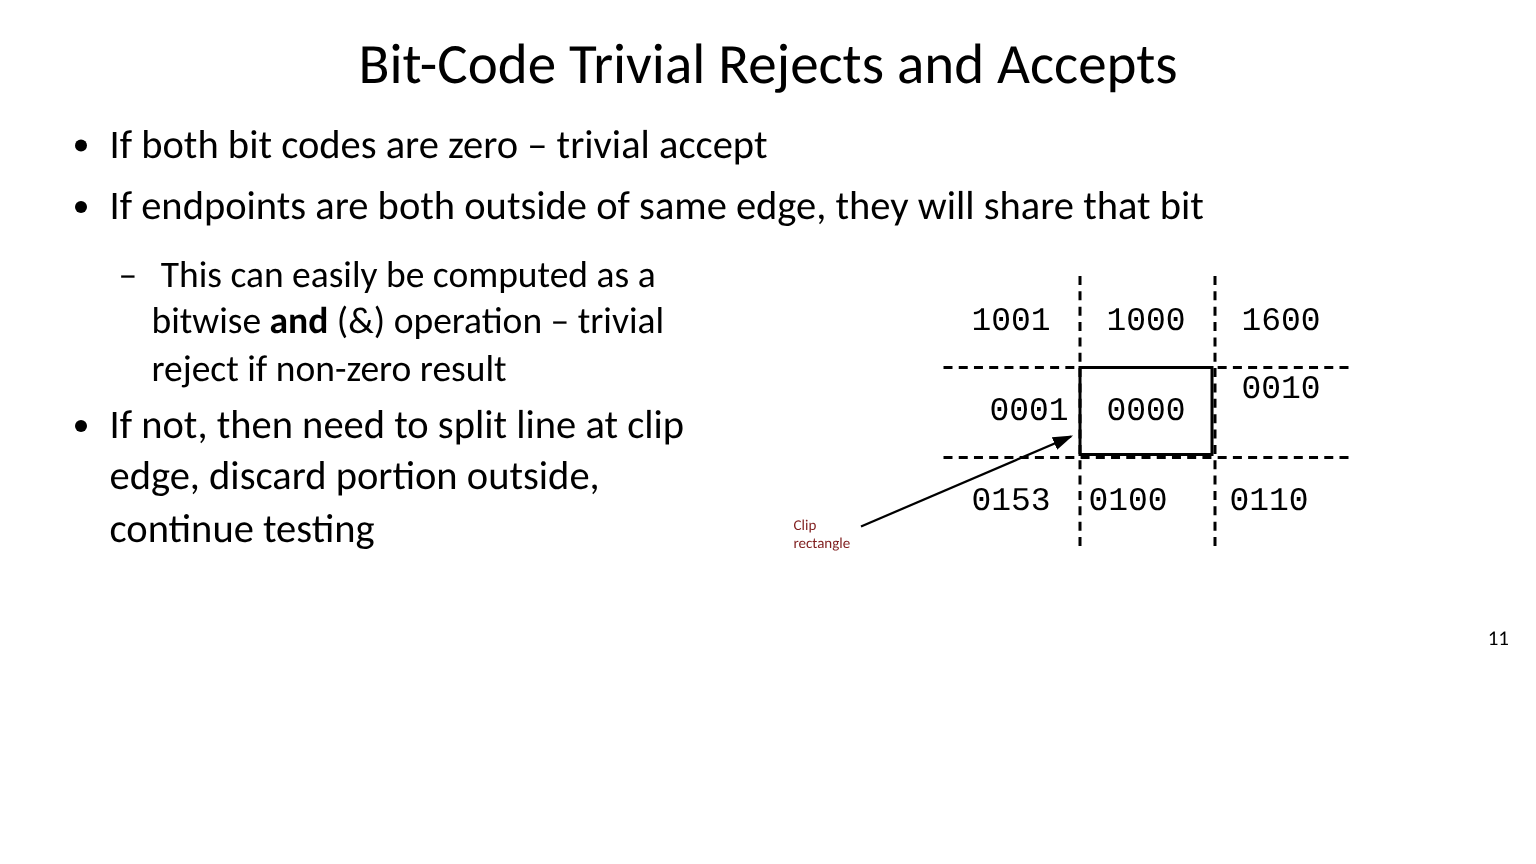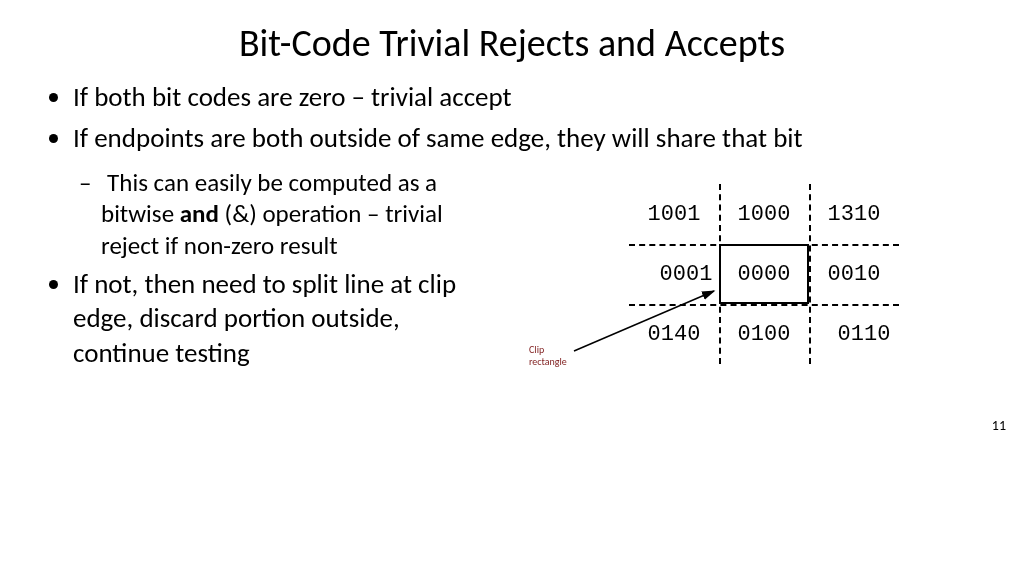--- a/index.html
+++ b/index.html
@@ -169,29 +169,29 @@
 
             <div class="hline dashed-h" style="top:60px;"></div>
             <div class="hline dashed-h" style="top:120px;"></div>
 
             <div class="vline dashed-v" style="left:90px;"></div>
             <div class="vline dashed-v" style="left:180px;"></div>
           </div>
 
           <div class="cell" style="left:120px; top:5px;">1001</div>
           <div class="cell" style="left:210px; top:5px;">1000</div>
-          <div class="cell" style="left:300px; top:5px;">1310</div>
+          <div class="cell" style="left:300px; top:5px;">1600</div>
 
           <div class="cell" style="left:132px; top:65px;">0001</div>
           <div class="cell" style="left:210px; top:65px;">0000</div>
-          <div class="cell" style="left:300px; top:65px;font-family:Liberation Mono, monospace;">0010</div>
-
-          <div class="cell" style="left:120px; top:125px;">0140</div>
-          <div class="cell" style="left:210px; top:125px;text-align:right;">0100</div>
-          <div class="cell" style="left:310px; top:125px;">0110</div>
+          <div class="cell" style="left:300px; top:50px;font-family:Liberation Mono, monospace;">0010</div>
+
+          <div class="cell" style="left:120px; top:125px;">0153</div>
+          <div class="cell" style="left:198px; top:125px;text-align:right;">0100</div>
+          <div class="cell" style="left:292px; top:125px;">0110</div>
 
           <div class="clip-rect"></div>
 
           <svg class="arrow-svg">
             <defs>
               <marker id="ah" markerWidth="10" markerHeight="10" refX="8" refY="3" orient="auto">
                 <path d="M0,0 L9,3 L0,6 Z" fill="#000"></path>
               </marker>
             </defs>
             <line x1="10" y1="70" x2="150" y2="10" stroke="#000" stroke-width="1.5" marker-end="url(#ah)"></line>

